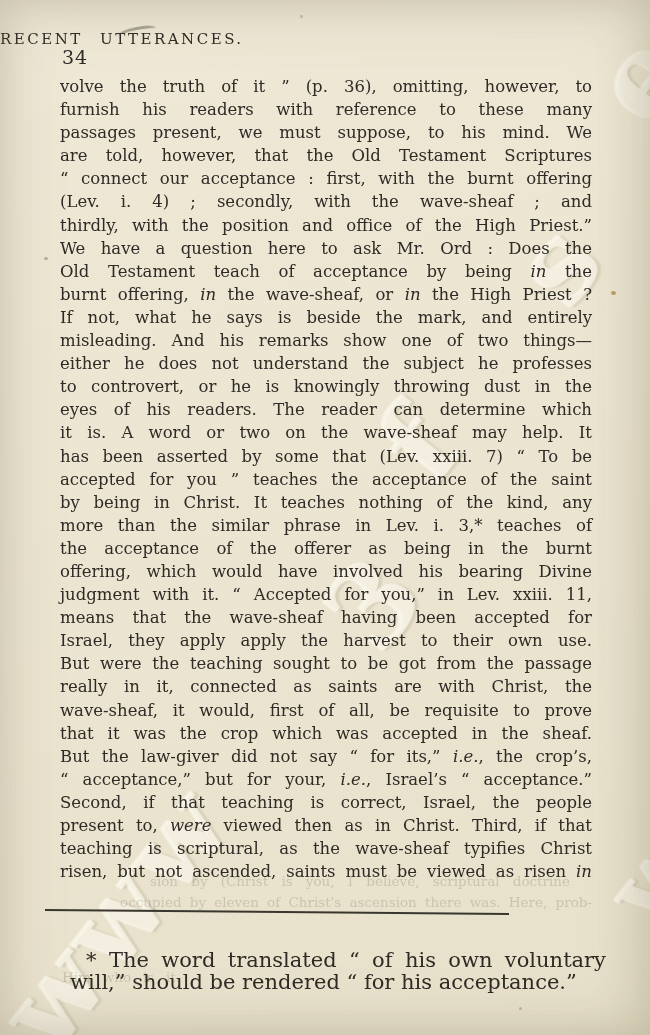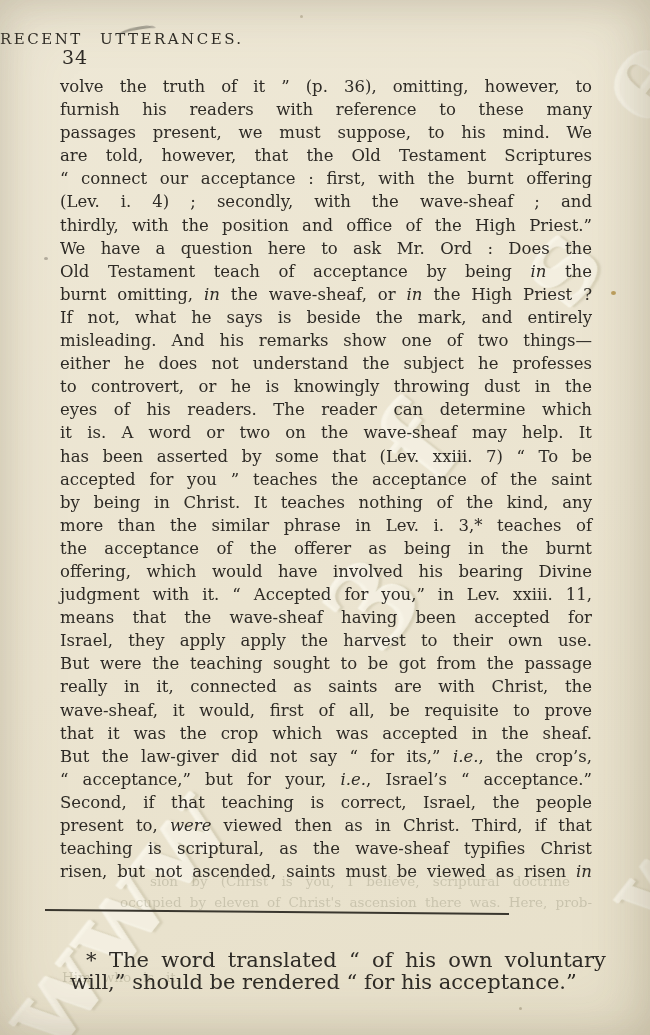--- a/index.html
+++ b/index.html
@@ -99,21 +99,21 @@
   <main class="body-text">
       <div class="line"><span>volve the truth of it ” (p. 36), omitting, however, to</span></div>
       <div class="line"><span>furnish his readers with reference to these many</span></div>
       <div class="line"><span>passages present, we must suppose, to his mind. We</span></div>
       <div class="line"><span>are told, however, that the Old Testament Scriptures</span></div>
       <div class="line"><span>“ connect our acceptance : first, with the burnt offering</span></div>
       <div class="line"><span>(Lev. i. 4) ; secondly, with the wave-sheaf ; and</span></div>
       <div class="line"><span>thirdly, with the position and office of the High Priest.”</span></div>
       <div class="line"><span>We have a question here to ask Mr. Ord : Does the</span></div>
       <div class="line"><span>Old Testament teach of acceptance by being </span><span class="it">in</span><span> the</span></div>
-      <div class="line"><span>burnt omitting, </span><span class="it">in</span><span> the wave-sheaf, or </span><span class="it">in</span><span> the High Priest ?</span></div>
+      <div class="line"><span>burnt offering, </span><span class="it">in</span><span> the wave-sheaf, or </span><span class="it">in</span><span> the High Priest ?</span></div>
       <div class="line"><span>If not, what he says is beside the mark, and entirely</span></div>
       <div class="line"><span>misleading. And his remarks show one of two things—</span></div>
       <div class="line"><span>either he does not understand the subject he professes</span></div>
       <div class="line"><span>to controvert, or he is knowingly throwing dust in the</span></div>
       <div class="line"><span>eyes of his readers. The reader can determine which</span></div>
       <div class="line"><span>it is. A word or two on the wave-sheaf may help. It</span></div>
       <div class="line"><span>has been asserted by some that (Lev. xxiii. 7) “ To be</span></div>
       <div class="line"><span>accepted for you ” teaches the acceptance of the saint</span></div>
       <div class="line"><span>by being in Christ. It teaches nothing of the kind, any</span></div>
       <div class="line"><span>more than the similar phrase in Lev. i. 3,* teaches of</span></div>

